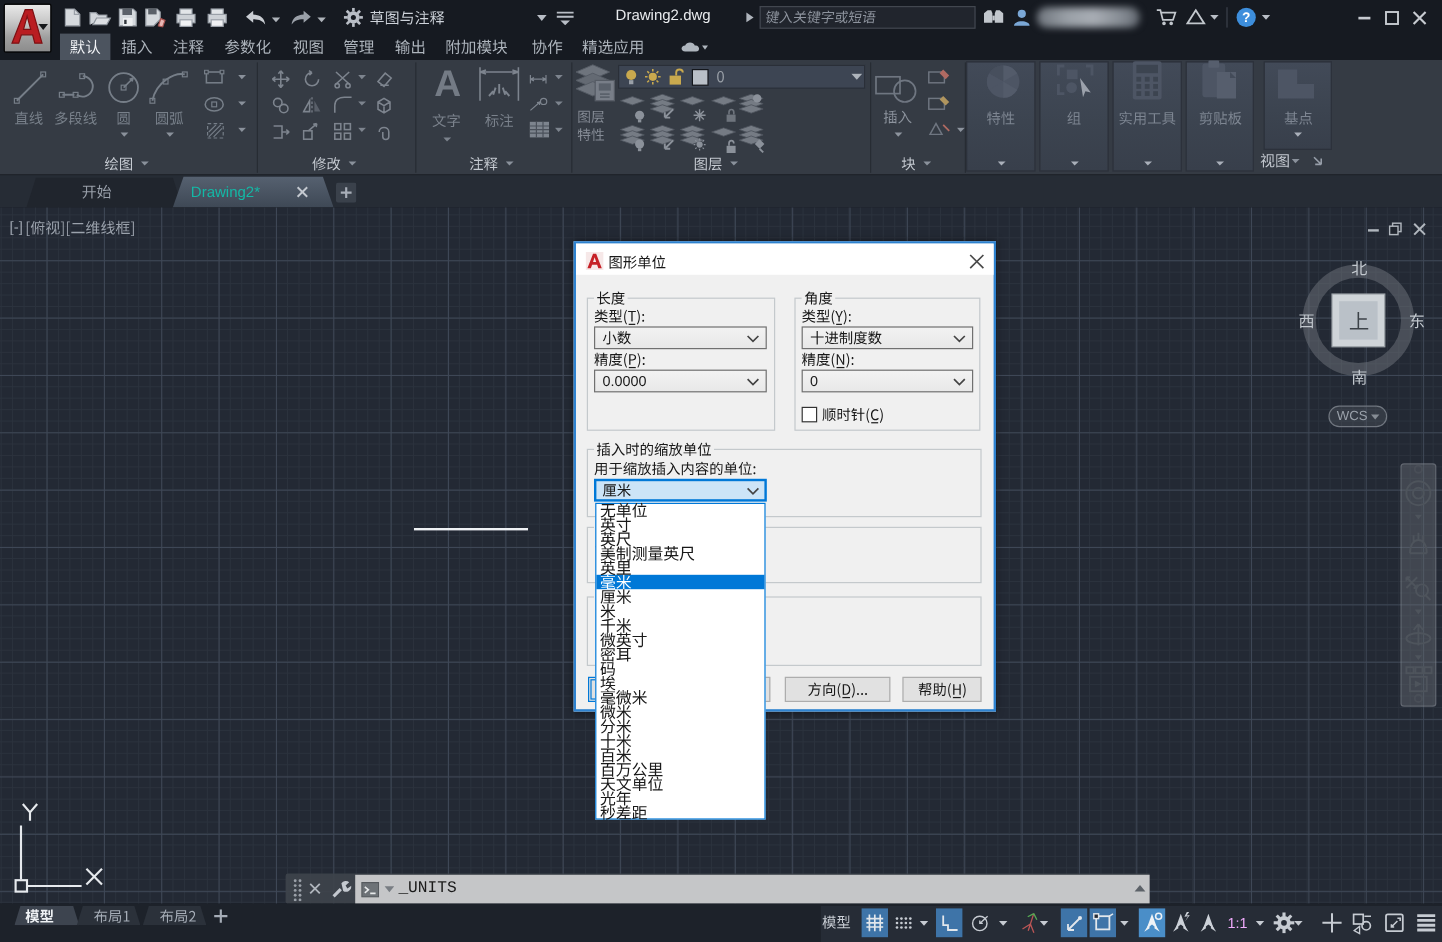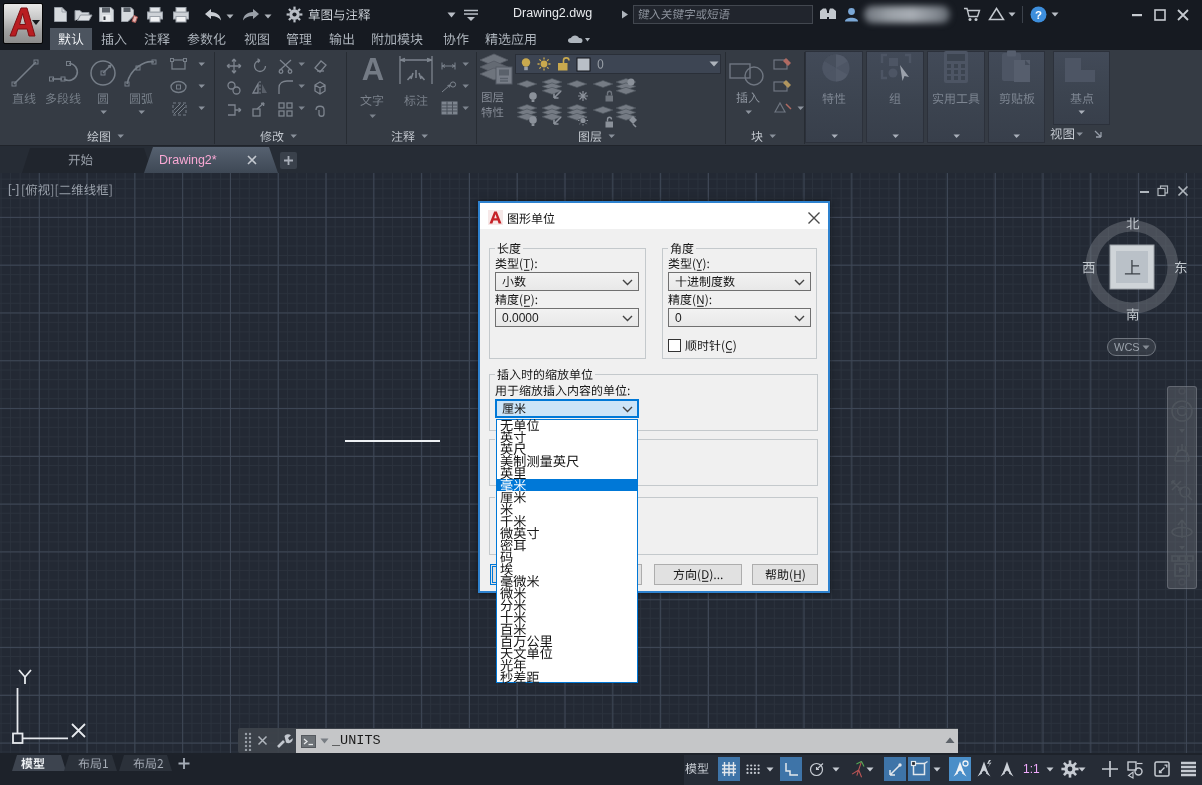--- a/index.html
+++ b/index.html
@@ -646,21 +646,21 @@
     </svg>
 <svg class="a" style="left:144px;top:147px;" width="134" height="26" viewBox="0 0 134 26">
       <path d="M9 0 H125 L134 26 H0 Z" fill="url(#gt)"></path>
       <defs>
         <linearGradient id="gt" x1="0" y1="0" x2="0" y2="1">
           <stop offset="0" stop-color="#566170"></stop>
           <stop offset="1" stop-color="#3e4855"></stop>
         </linearGradient>
       </defs>
     </svg>
-<div class="a" style="left:159px;top:153px;font-size:12.5px;color:#f9a8d4">Drawing2*</div>
+<div class="a" style="left:159px;top:153px;font-size:12.5px;color:#14b8a6">Drawing2*</div>
 <svg class="a" style="left:246px;top:154px;" width="12" height="12" viewBox="0 0 12 12">
       <path d="M2 2 L10 10 M10 2 L2 10" stroke="#c3c8cf" stroke-width="1.6"></path>
     </svg>
 <svg class="a" style="left:280px;top:152px;" width="17" height="17" viewBox="0 0 17 17">
       <rect x="0" y="0" width="17" height="17" rx="2" fill="#3a414b"></rect>
       <path d="M8.5 4 V13 M4 8.5 H13" stroke="#a8aeb8" stroke-width="1.8"></path>
     </svg>
 <div class="a" style="left:0px;top:173px;width:1202px;height:580px;background-color:#232934;
 background-image:linear-gradient(to right,#3f4857 1px,transparent 1px),linear-gradient(to bottom,#3f4857 1px,transparent 1px),linear-gradient(to right,#2b323d 1px,transparent 1px),linear-gradient(to bottom,#2b323d 1px,transparent 1px);
 background-size:47.8px 100%,100% 47.8px,9.56px 100%,100% 9.56px;

